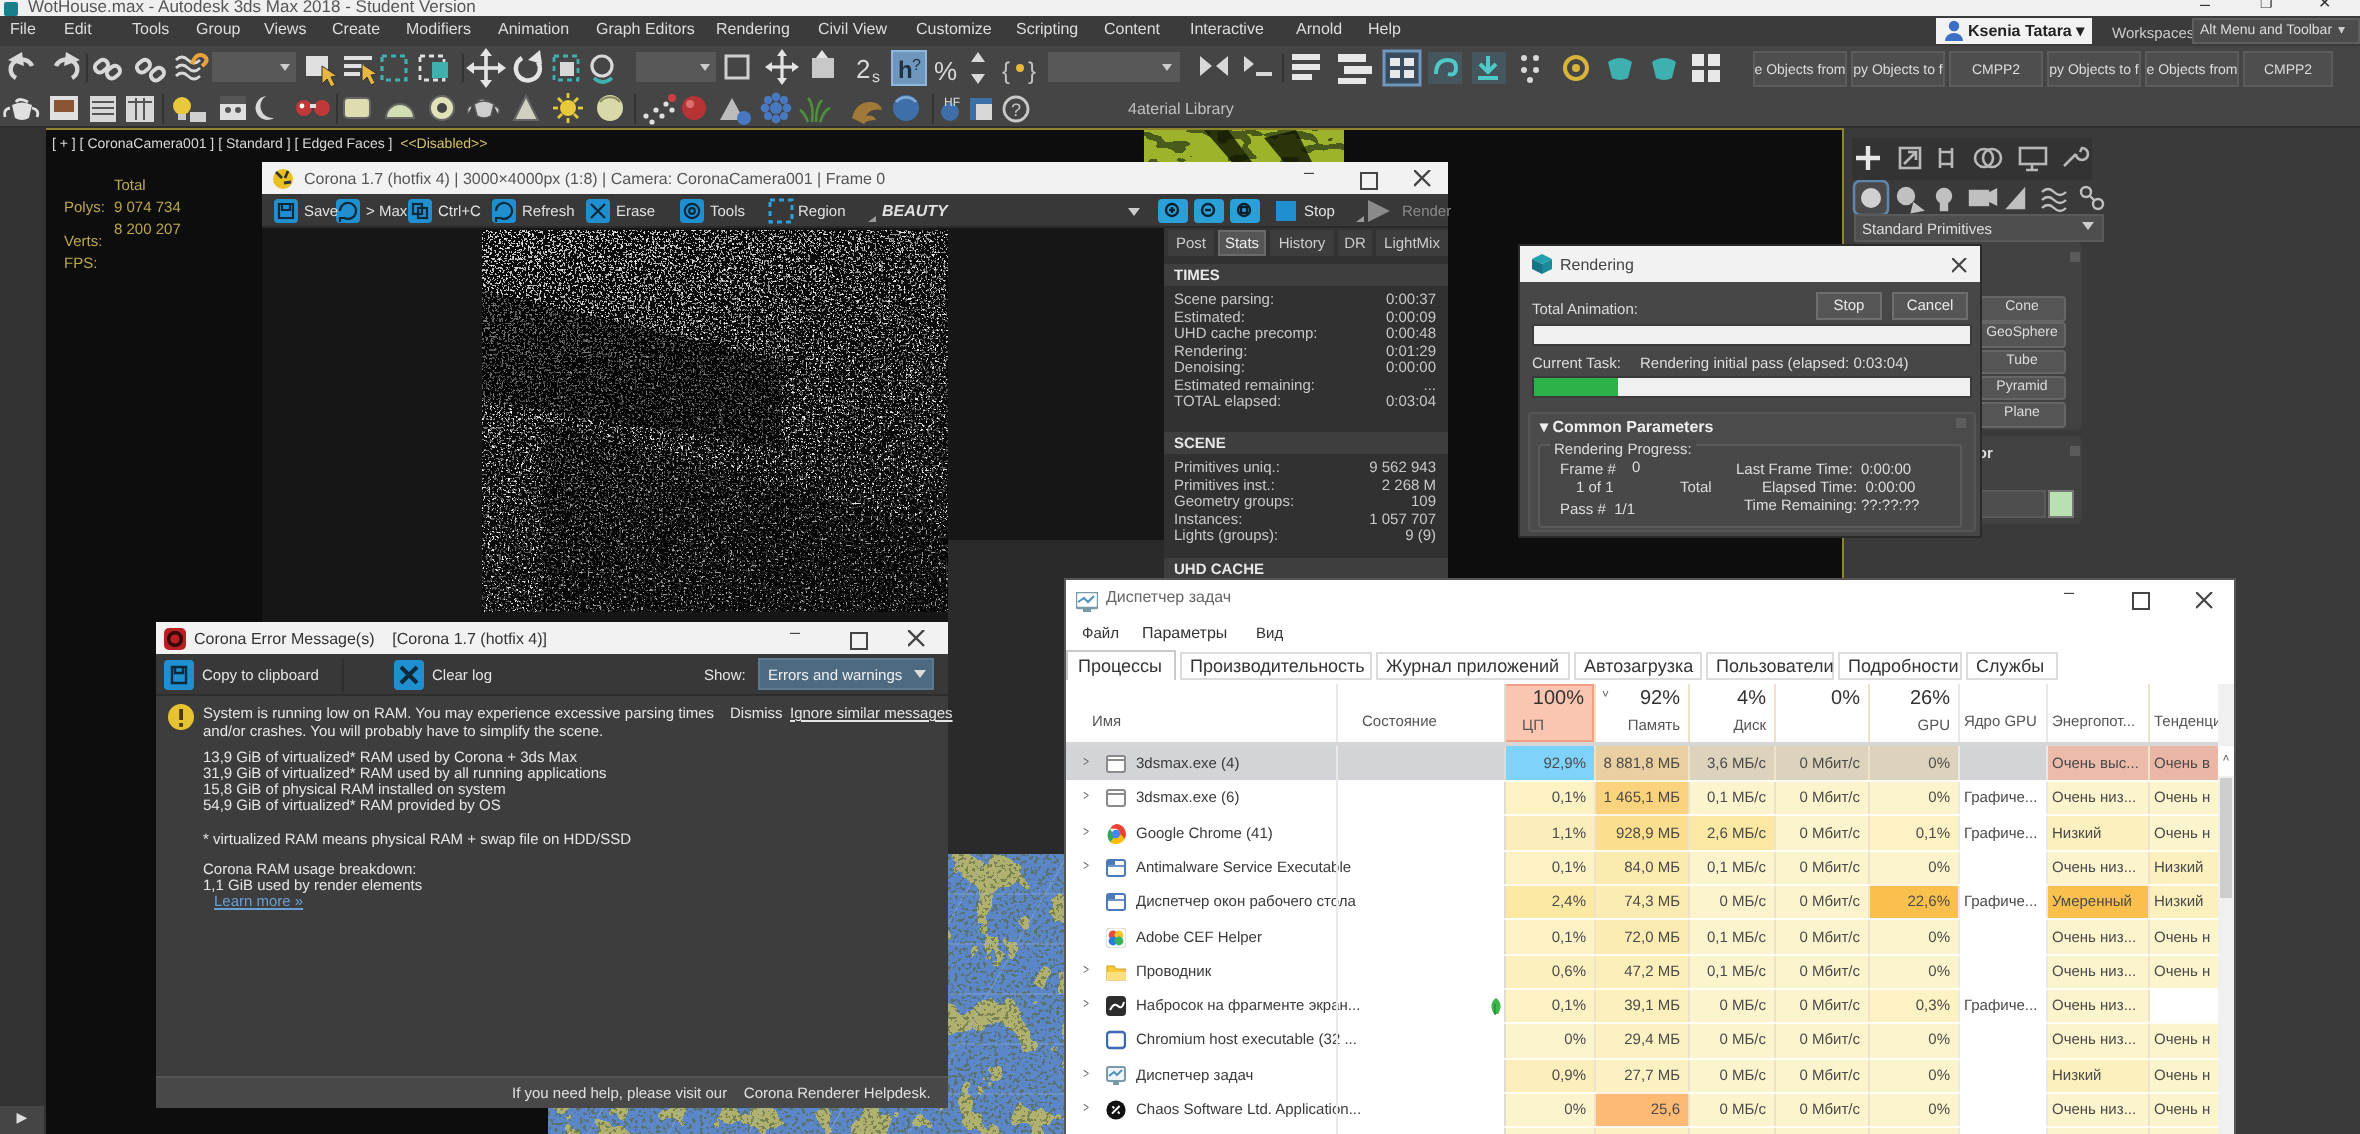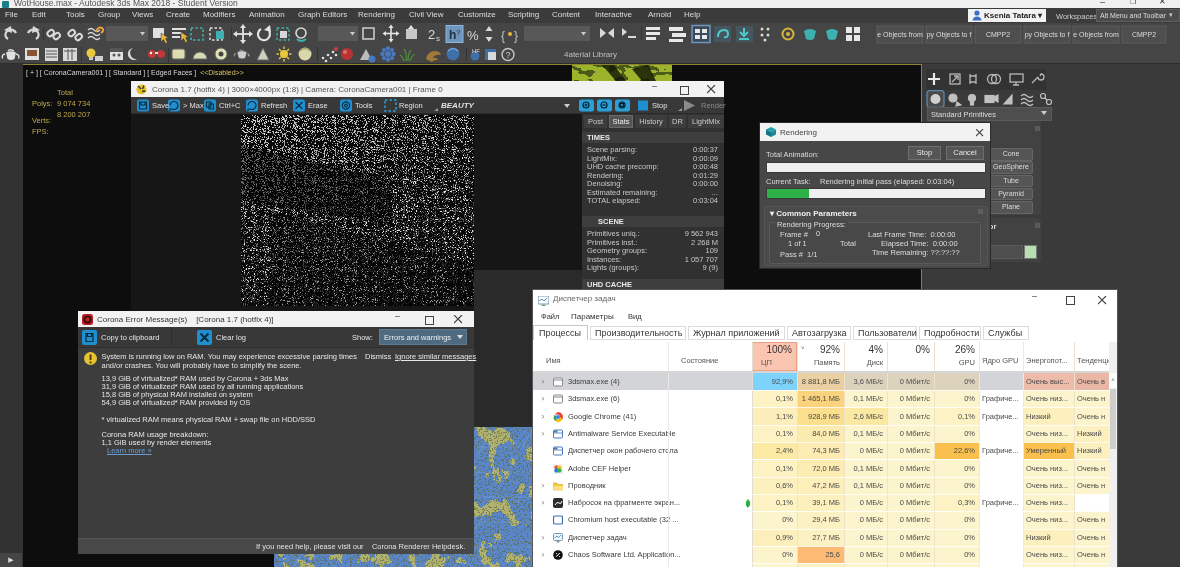--- a/index.html
+++ b/index.html
@@ -556,33 +556,33 @@
     <span class="a" style="left:2px;top:1px;width:23px;height:13px;background:#3d3d3d;text-align:center;line-height:13px;">Post</span>
     <span class="a" style="left:27px;top:1px;width:24px;height:13px;background:#555;border:1px solid #6a6a6a;box-sizing:border-box;text-align:center;line-height:12px;color:#eee;">Stats</span>
     <span class="a" style="left:53px;top:1px;width:32px;height:13px;background:#3d3d3d;text-align:center;line-height:13px;">History</span>
     <span class="a" style="left:87px;top:1px;width:17px;height:13px;background:#3d3d3d;text-align:center;line-height:13px;">DR</span>
     <span class="a" style="left:106px;top:1px;width:36px;height:13px;background:#3d3d3d;text-align:center;line-height:13px;">LightMix</span>
   </div>
   <div id="vfbstats" style="position:absolute;left:451px;top:47px;width:142px;height:299px;font-size:7.5px;color:#c8c8c8;">
     <div class="a" style="left:0px;top:4px;width:142px;height:11px;background:#3e3e3e;color:#e8e8e8;font-weight:bold;line-height:11px;"><span style="margin-left:5px;">TIMES</span></div>
     <span class="tx" style="left:5px;top:17px;">Scene parsing:</span>
       <span class="tx" style="right:6px;top:17px;">0:00:37</span>
-    <span class="tx" style="left:5px;top:25.5px;">LightMix:</span>
+    <span class="tx" style="left:5px;top:25.5px;">Estimated:</span>
       <span class="tx" style="right:6px;top:25.5px;">0:00:09</span>
     <span class="tx" style="left:5px;top:34px;">UHD cache precomp:</span>
       <span class="tx" style="right:6px;top:34px;">0:00:48</span>
     <span class="tx" style="left:5px;top:42.5px;">Rendering:</span>
       <span class="tx" style="right:6px;top:42.5px;">0:01:29</span>
     <span class="tx" style="left:5px;top:51px;">Denoising:</span>
       <span class="tx" style="right:6px;top:51px;">0:00:00</span>
     <span class="tx" style="left:5px;top:59.5px;">Estimated remaining:</span>
       <span class="tx" style="right:6px;top:59.5px;">...</span>
     <span class="tx" style="left:5px;top:68px;">TOTAL elapsed:</span>
       <span class="tx" style="right:6px;top:68px;">0:03:04</span>
-    <div class="a" style="left:0px;top:88px;width:142px;height:11px;background:#3e3e3e;color:#e8e8e8;font-weight:bold;line-height:11px;"><span style="margin-left:16px;">SCENE</span></div>
+    <div class="a" style="left:0px;top:88px;width:142px;height:11px;background:#3e3e3e;color:#e8e8e8;font-weight:bold;line-height:11px;"><span style="margin-left:5px;">SCENE</span></div>
     <span class="tx" style="left:5px;top:101px;">Primitives uniq.:</span>
       <span class="tx" style="right:6px;top:101px;">9 562 943</span>
     <span class="tx" style="left:5px;top:109.5px;">Primitives inst.:</span>
       <span class="tx" style="right:6px;top:109.5px;">2 268 M</span>
     <span class="tx" style="left:5px;top:118px;">Geometry groups:</span>
       <span class="tx" style="right:6px;top:118px;">109</span>
     <span class="tx" style="left:5px;top:126.5px;">Instances:</span>
       <span class="tx" style="right:6px;top:126.5px;">1 057 707</span>
     <span class="tx" style="left:5px;top:135px;">Lights (groups):</span>
       <span class="tx" style="right:6px;top:135px;padding-left:24px;">9 (9)</span>

